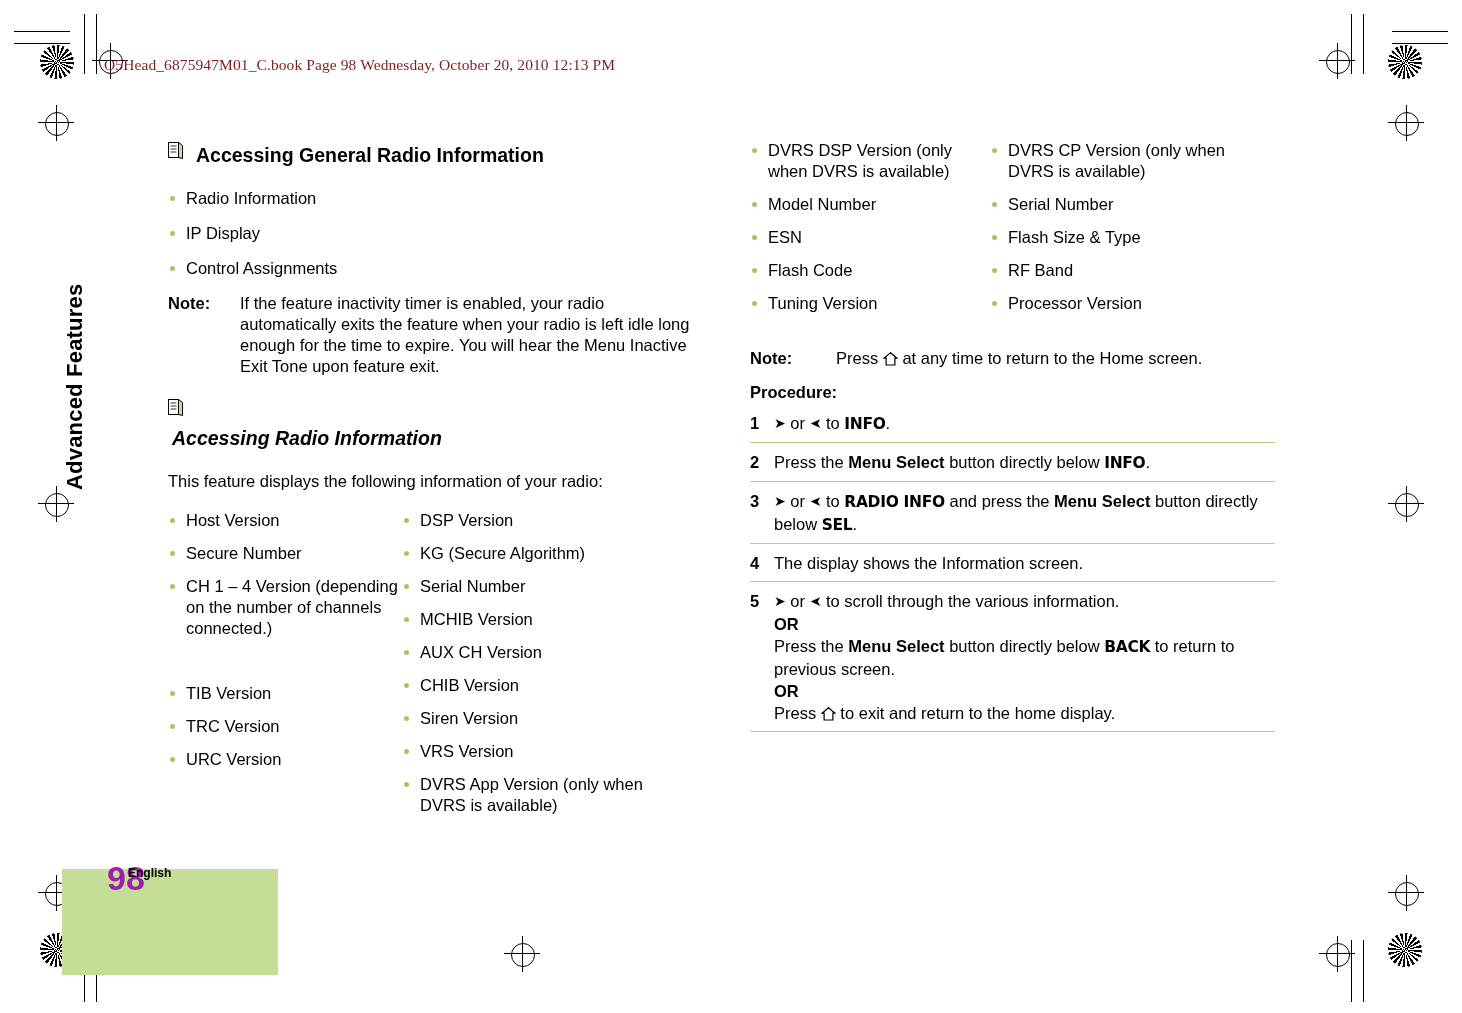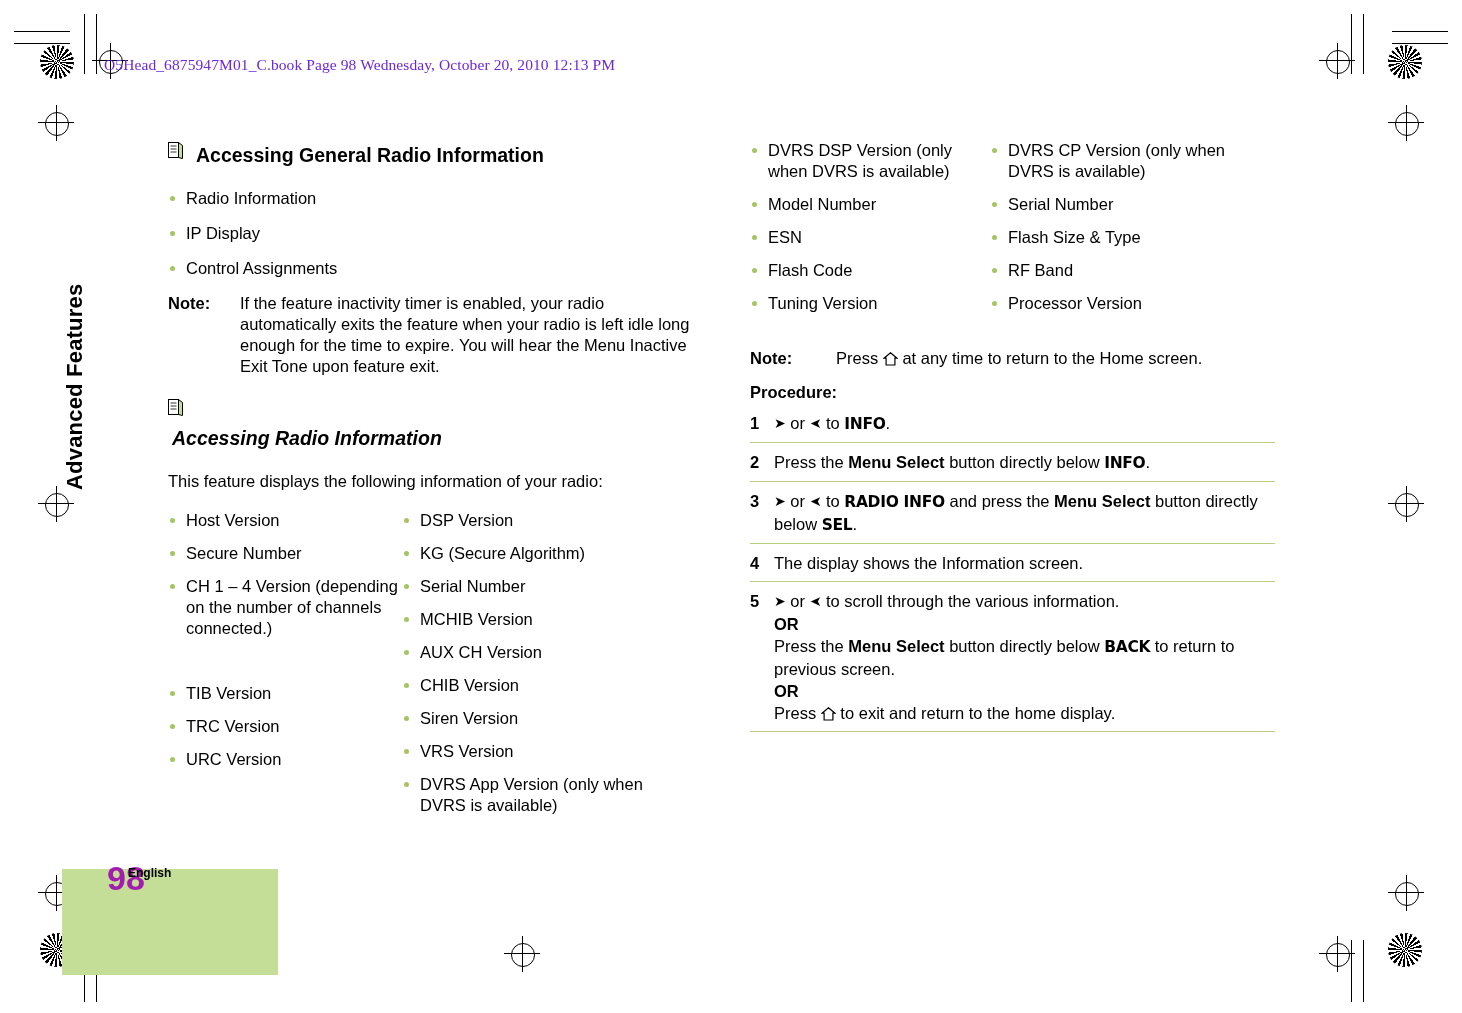--- a/index.html
+++ b/index.html
@@ -45,21 +45,21 @@
     background: #000;
   }
 
   
   .book-header {
     position: absolute;
     left: 104px;
     top: 56px;
     font-family: "Liberation Serif", serif;
     font-size: 15.5px;
-    color: #6d28d9;
+    color: #7f1d1d;
     white-space: nowrap;
     letter-spacing: 0.1px;
   }
 
   
   .side-tab {
     position: absolute;
     left: 62px;
     top: 490px;
     width: 300px;

